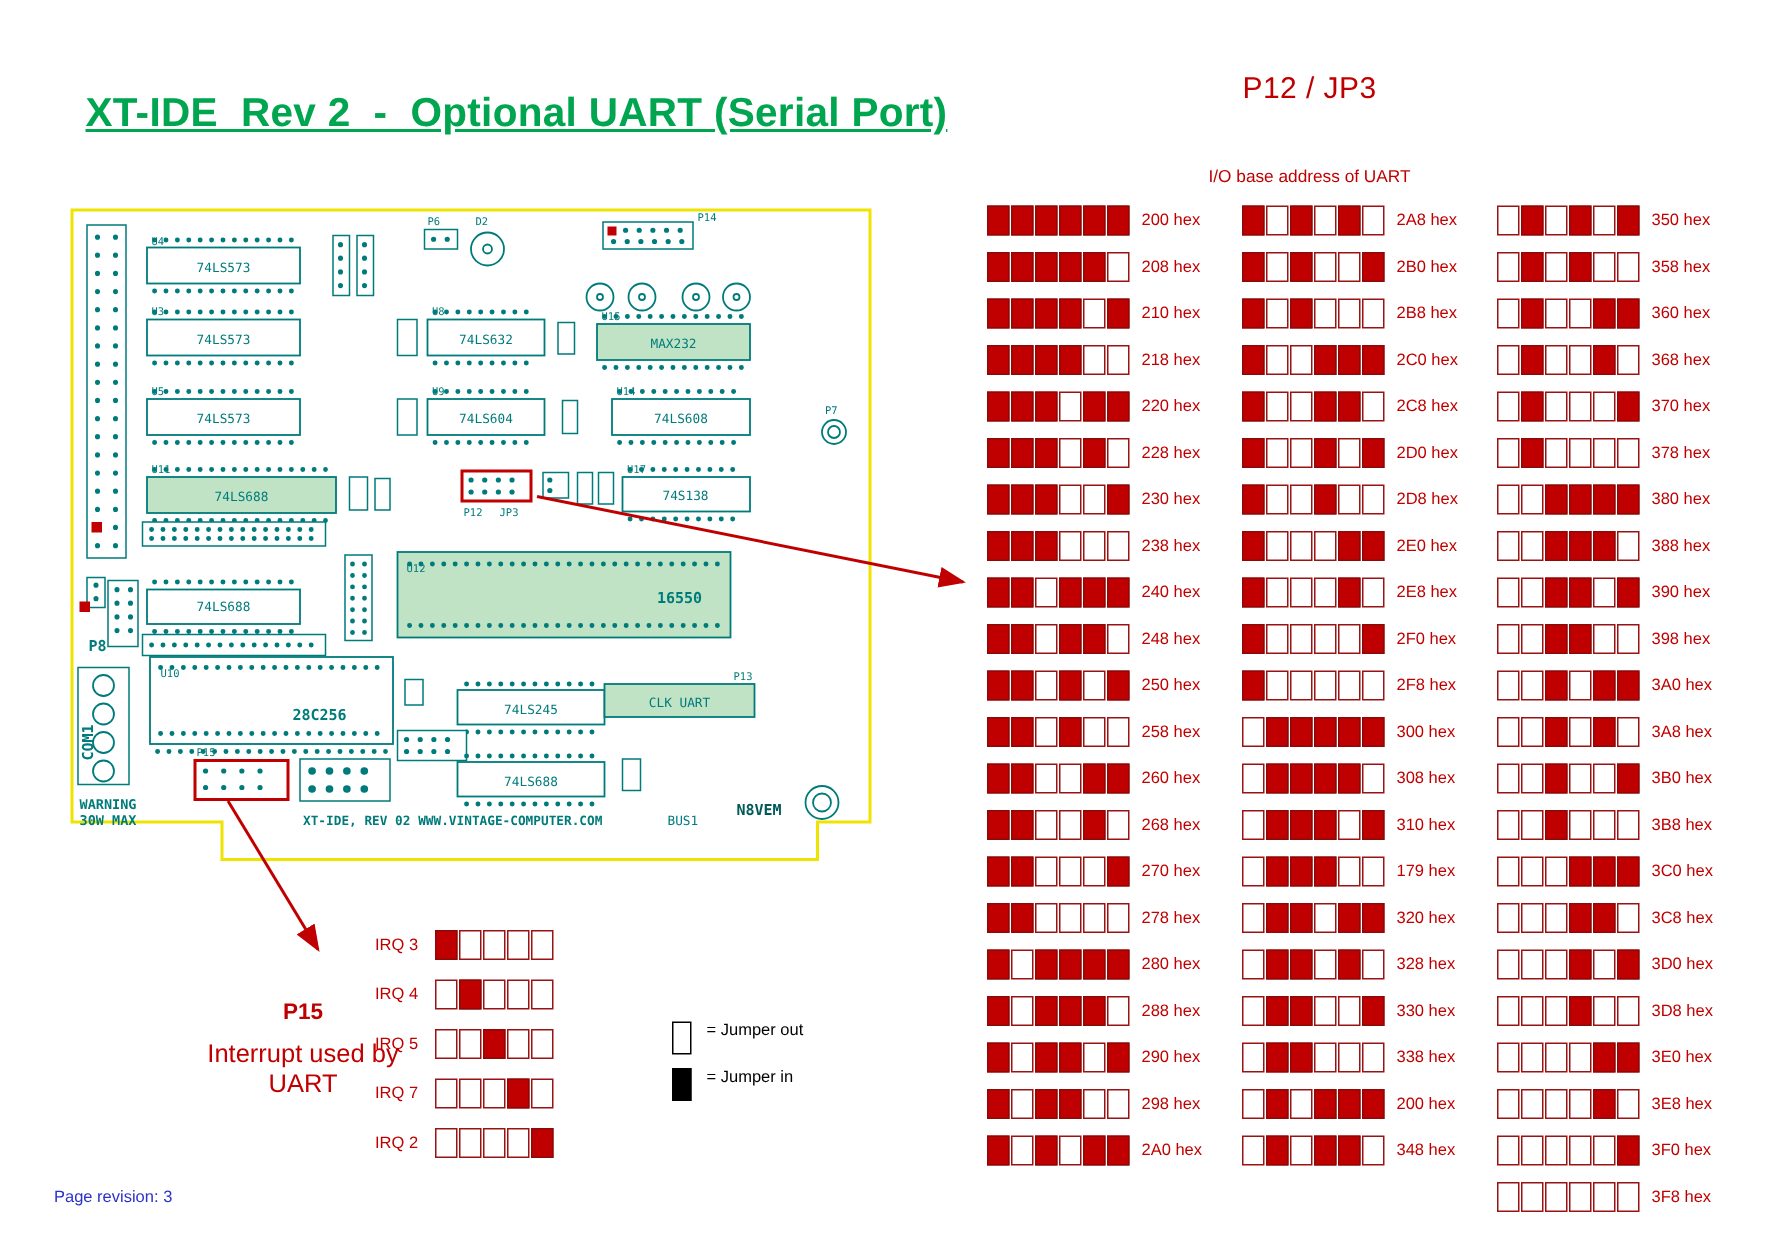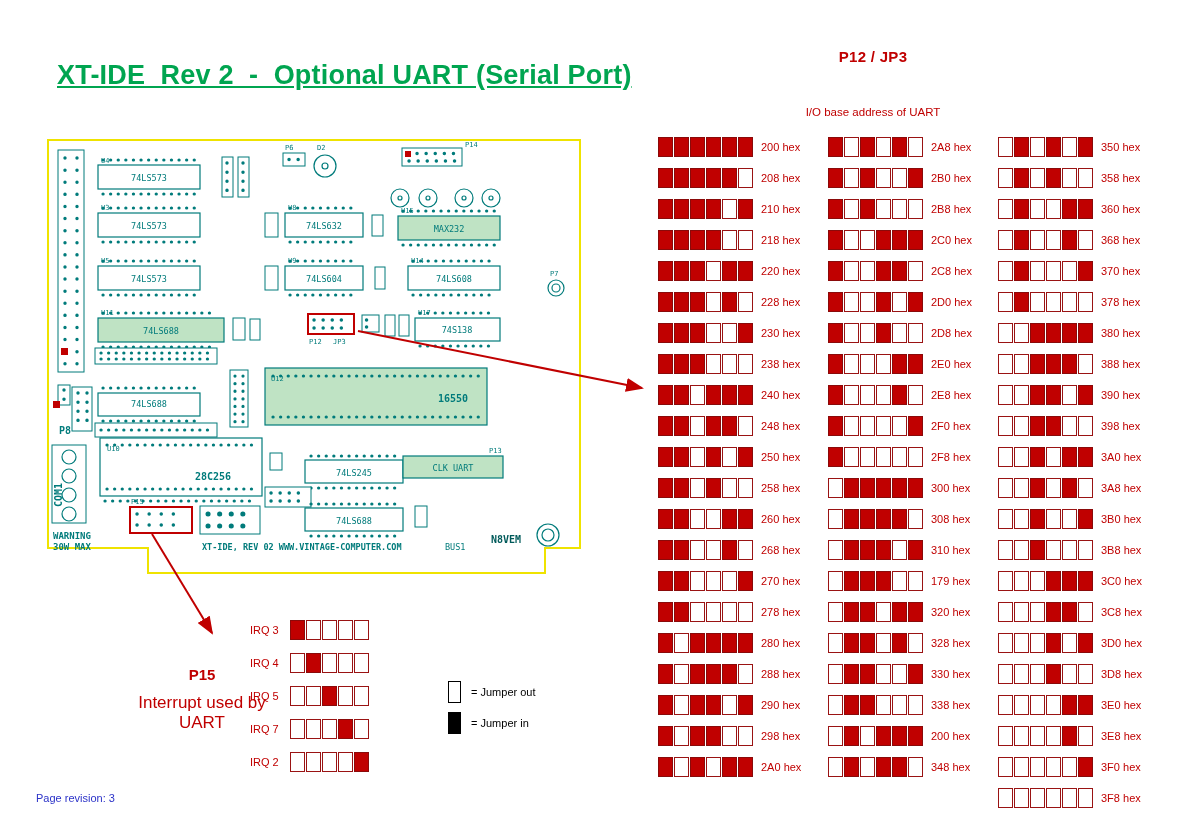--- a/index.html
+++ b/index.html
@@ -5,37 +5,37 @@
   :root{
     --green:#00A550; --red:#C00000; --teal:#007B7B;
     --yellow:#EFE300; --blue:#2B32C8; --icfill:#BFE3C4;
   }
   html,body{margin:0;padding:0}
   body{width:1178px;height:832px;position:relative;background:#fff;overflow:hidden;
        font-family:"Liberation Sans",sans-serif;}
   .title{position:absolute;left:57px;top:60px;margin:0;font-size:27px;font-weight:bold;
          color:var(--green);text-decoration:underline;white-space:pre;letter-spacing:.2px}
   .io-header{position:absolute;left:788px;top:48px;width:170px;text-align:center;color:var(--red)}
-  .io-title{font-size:15px;font-weight:bold;letter-spacing:.3px}
+  .io-title{font-size:20px;font-weight:normal;letter-spacing:.3px}
   .io-subtitle{font-size:11.5px;margin-top:41px}
   .io-col{position:absolute;top:137px}
   .io-col.c0{left:658px}.io-col.c1{left:828px}.io-col.c2{left:998px}
   .jrow{display:flex;align-items:center;height:20px;margin-bottom:11px}
   .jblock{display:flex;gap:1px}
   .jcell{width:13px;height:18px;border:1px solid #9A1313;background:#fff;display:block}
   .jcell.in{background:var(--red);border-color:#8A0A0A}
   .jlabel{font-size:11px;color:var(--red);margin-left:8px;white-space:nowrap}
   .irq-table{position:absolute;left:250px;top:620px}
   .irq-table .jrow{margin-bottom:13px}
   .irq-label{width:40px;font-size:11px;color:var(--red);line-height:20px}
   .irq-header{position:absolute;left:128px;top:666px;width:148px;text-align:center;color:var(--red)}
   .irq-title{font-size:15px;font-weight:bold}
   .irq-subtitle{font-size:17px;margin-top:10px}
   .legend{position:absolute;left:448px;top:681px}
-  .legend-row{display:flex;align-items:center;height:22px;margin-bottom:9px}
+  .legend-row{display:flex;align-items:flex-start;height:22px;margin-bottom:9px}
   .legend-box{width:11px;height:20px;border:1px solid #000;background:#fff;margin-right:10px}
   .legend-box.in{background:#000}
   .legend-text{font-size:11px;color:#000}
   .revision{position:absolute;left:36px;top:792px;font-size:11px;color:var(--blue)}
   
   .outline{fill:#fff;stroke:var(--yellow);stroke-width:2}
   .ic{fill:#fff;stroke:var(--teal);stroke-width:1.2}
   .icg{fill:var(--icfill);stroke:var(--teal);stroke-width:1.2}
   .hdr{fill:#fff;stroke:var(--teal);stroke-width:1}
   .circ{fill:#fff;stroke:var(--teal);stroke-width:1.2}

